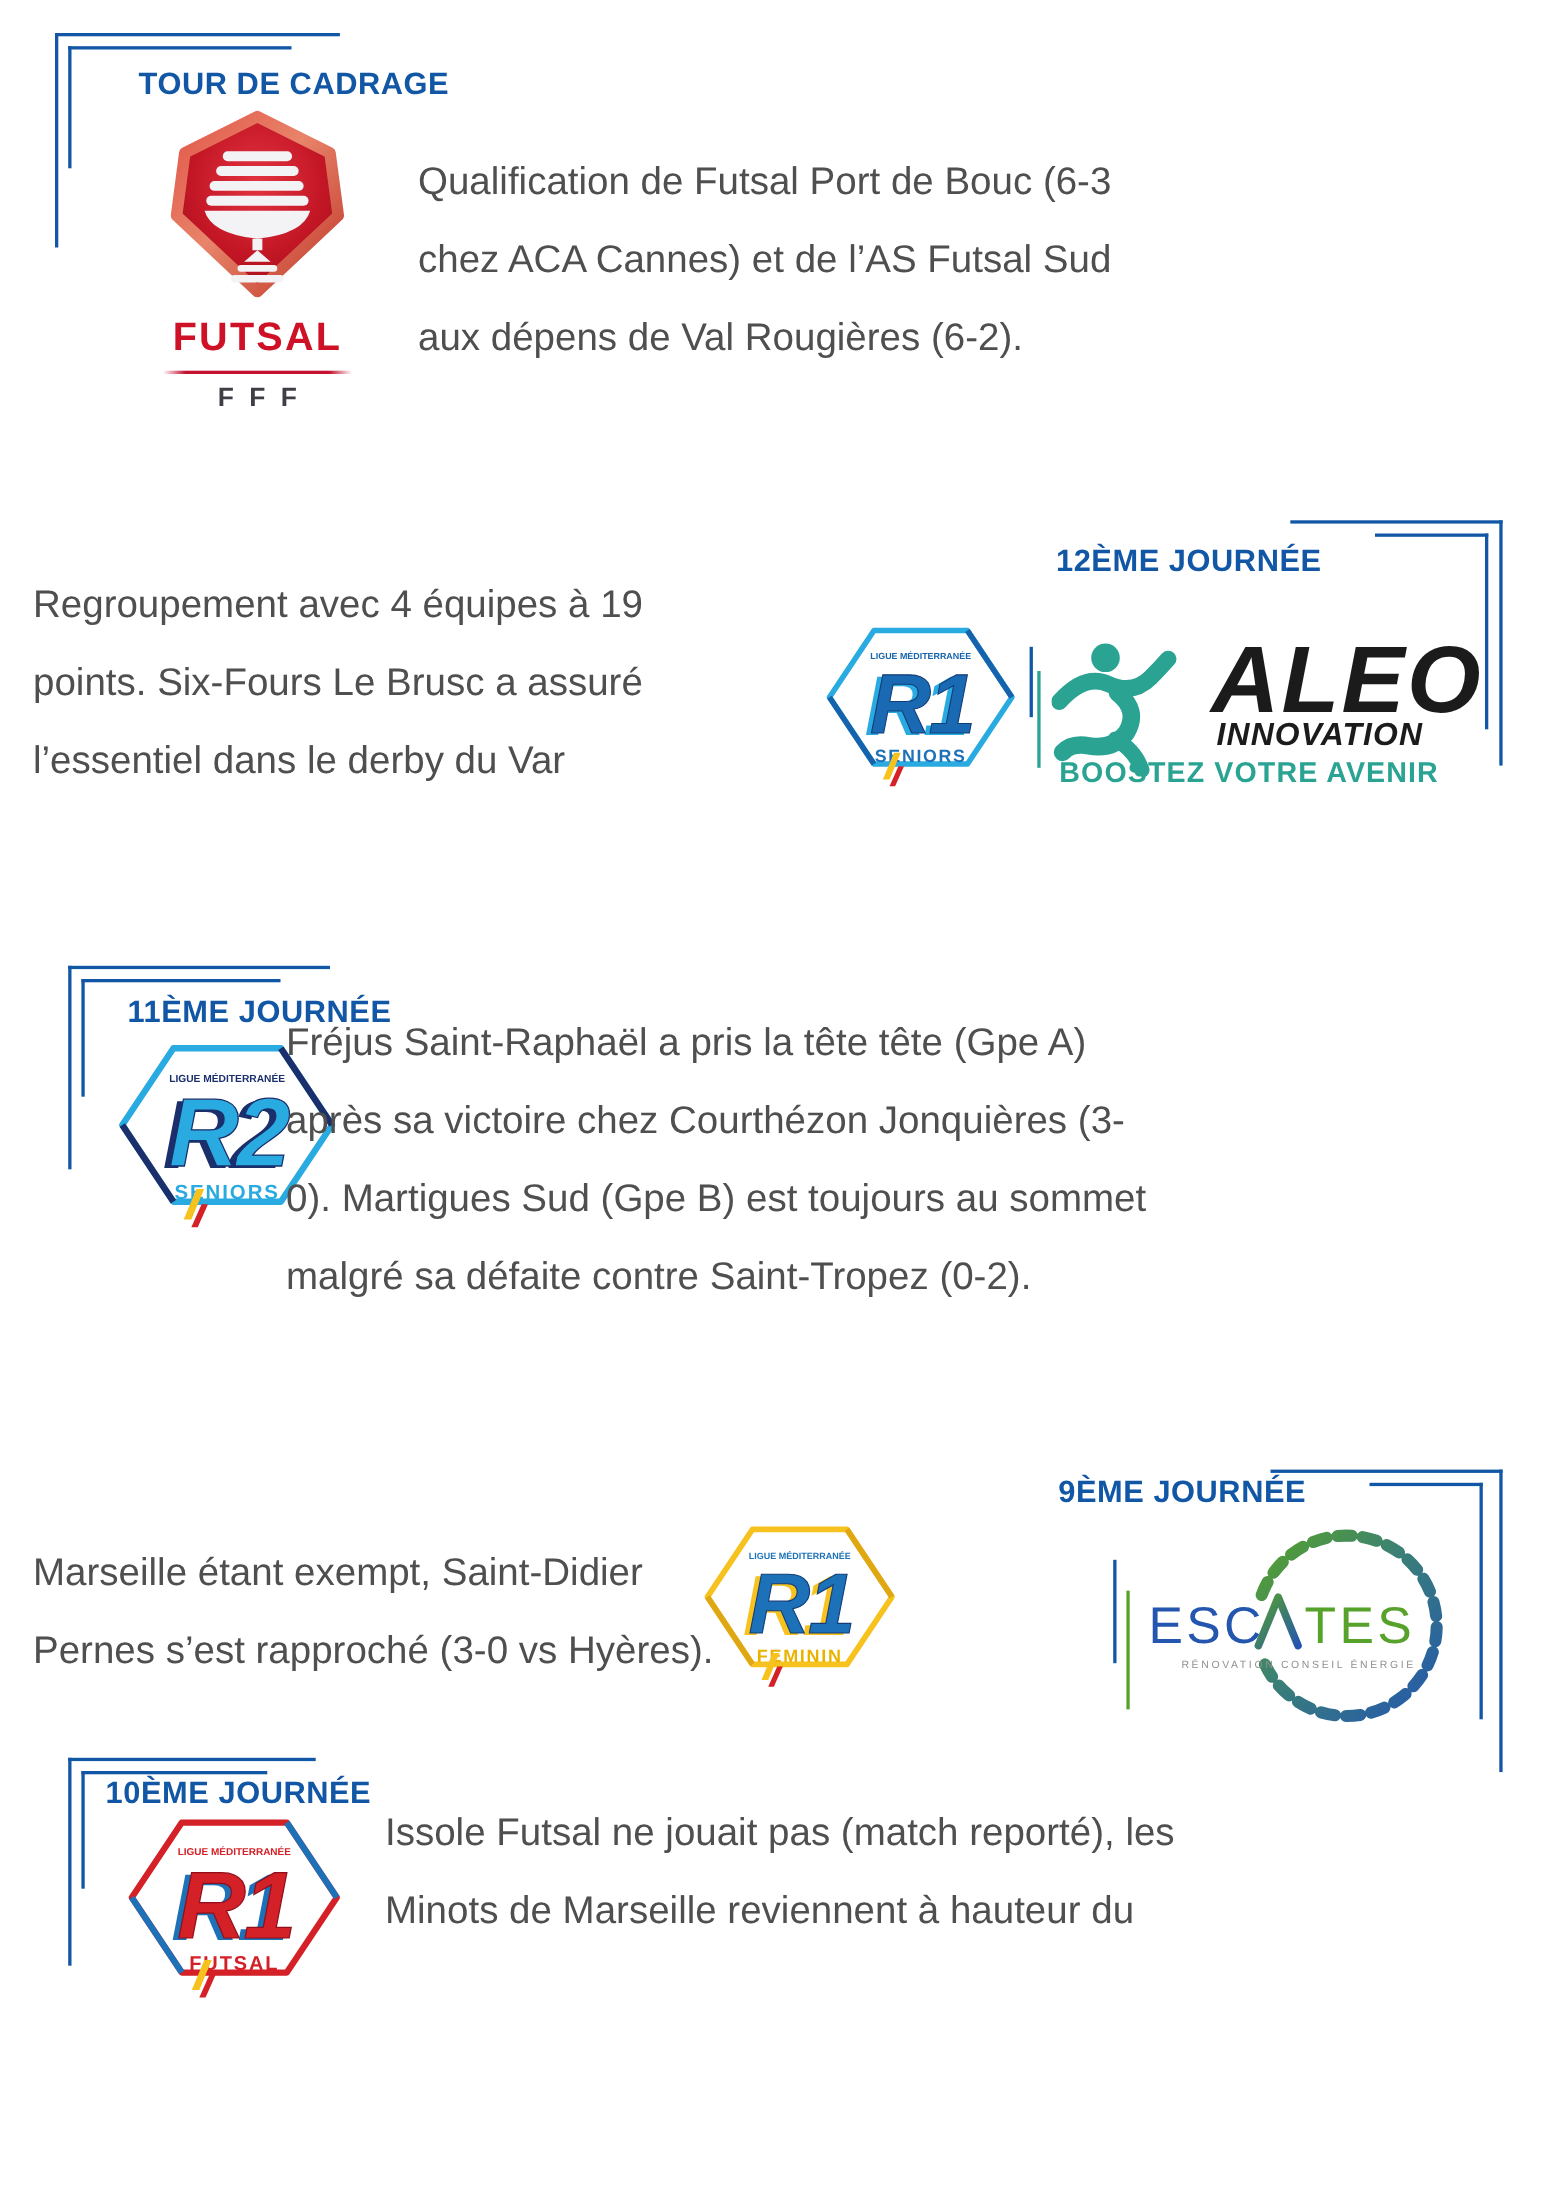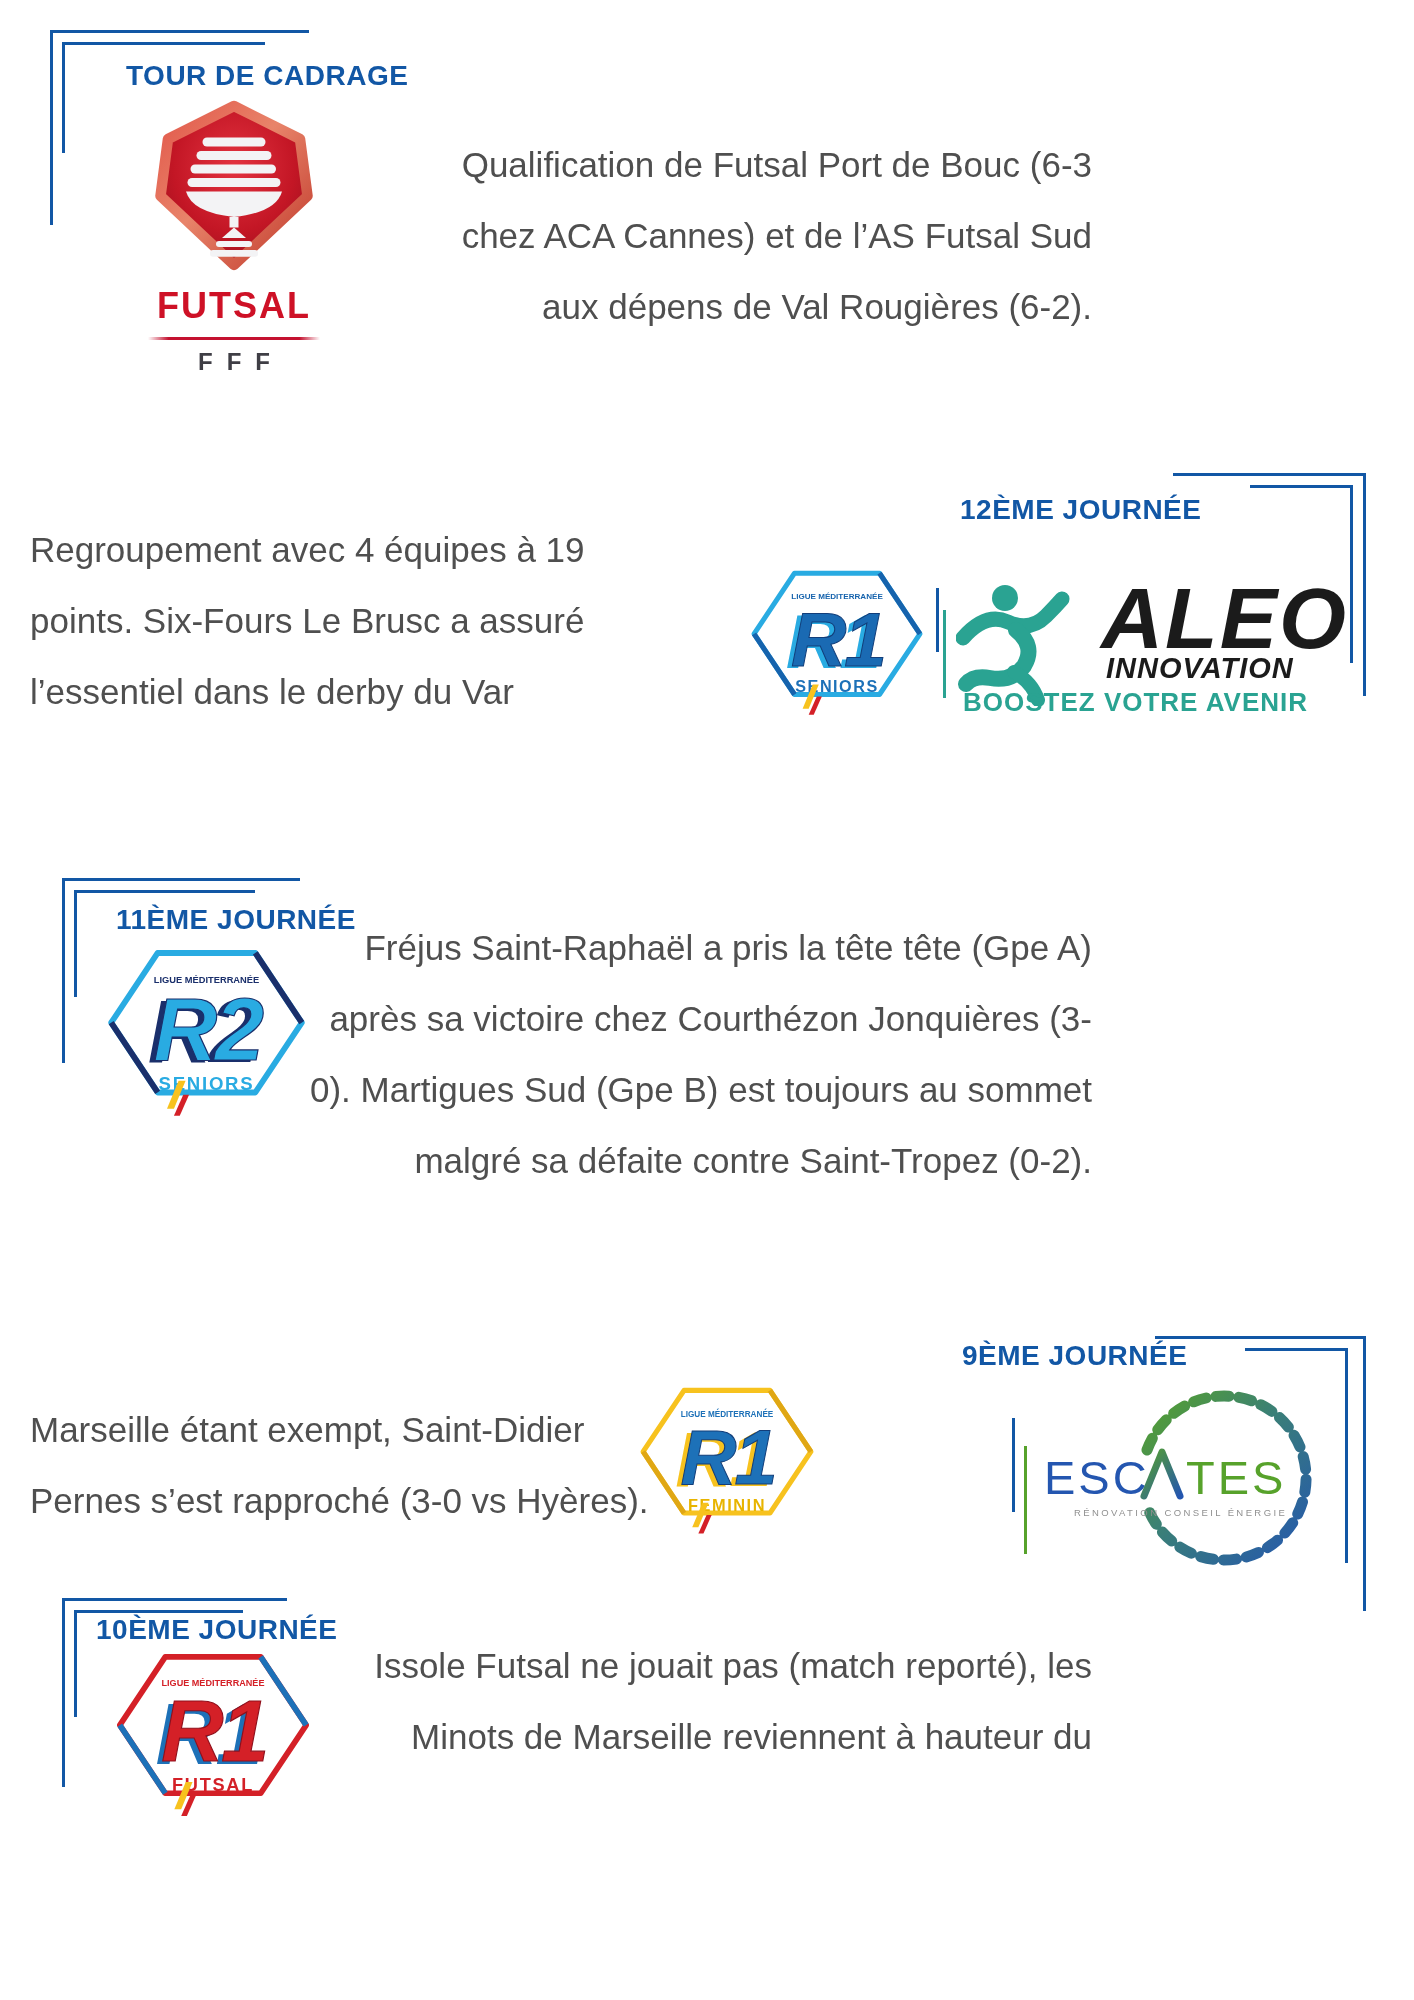--- a/index.html
+++ b/index.html
@@ -1,21 +1,21 @@
 <!DOCTYPE html>
 <html><head>
 <meta charset="utf-8">
 <style>
   html,body{margin:0;padding:0;background:#ffffff;}
   #canvas{position:relative;width:1414px;height:1916px;background:#ffffff;overflow:hidden;
           font-family:"Liberation Sans",sans-serif;}
   .hdr{position:absolute;font-size:28px;font-weight:bold;color:#1257a5;letter-spacing:.5px;white-space:nowrap;}
   .para{position:absolute;font-size:35px;line-height:71px;color:#4f4f4f;}
   .para div{white-space:nowrap;}
-  .para.right{text-align:right;}
+  .para.right{text-align:left;}
   .bracket{position:absolute;border:0 solid #1257a5;}
   .bracket.tl{border-top-width:3px;border-left-width:3px;}
   .bracket.tr{border-top-width:3px;border-right-width:3px;}
   .vline{position:absolute;width:3px;}
   .fffblock{position:absolute;left:128px;top:100px;width:212px;display:flex;flex-direction:column;align-items:center;}
   .fff-word{font-size:36px;font-weight:bold;color:#ce1126;letter-spacing:2px;margin-top:14px;}
   .fff-line{width:172px;height:3px;margin-top:10px;
             background:linear-gradient(90deg,rgba(196,18,48,0),#c41230 12%,#c41230 88%,rgba(196,18,48,0));}
   .fff-org{font-size:24px;font-weight:bold;color:#3f3e45;letter-spacing:14px;margin-right:-14px;margin-top:8px;}
   .aleo-name{position:absolute;left:1086px;top:576px;font-size:86px;line-height:84px;font-weight:bold;

